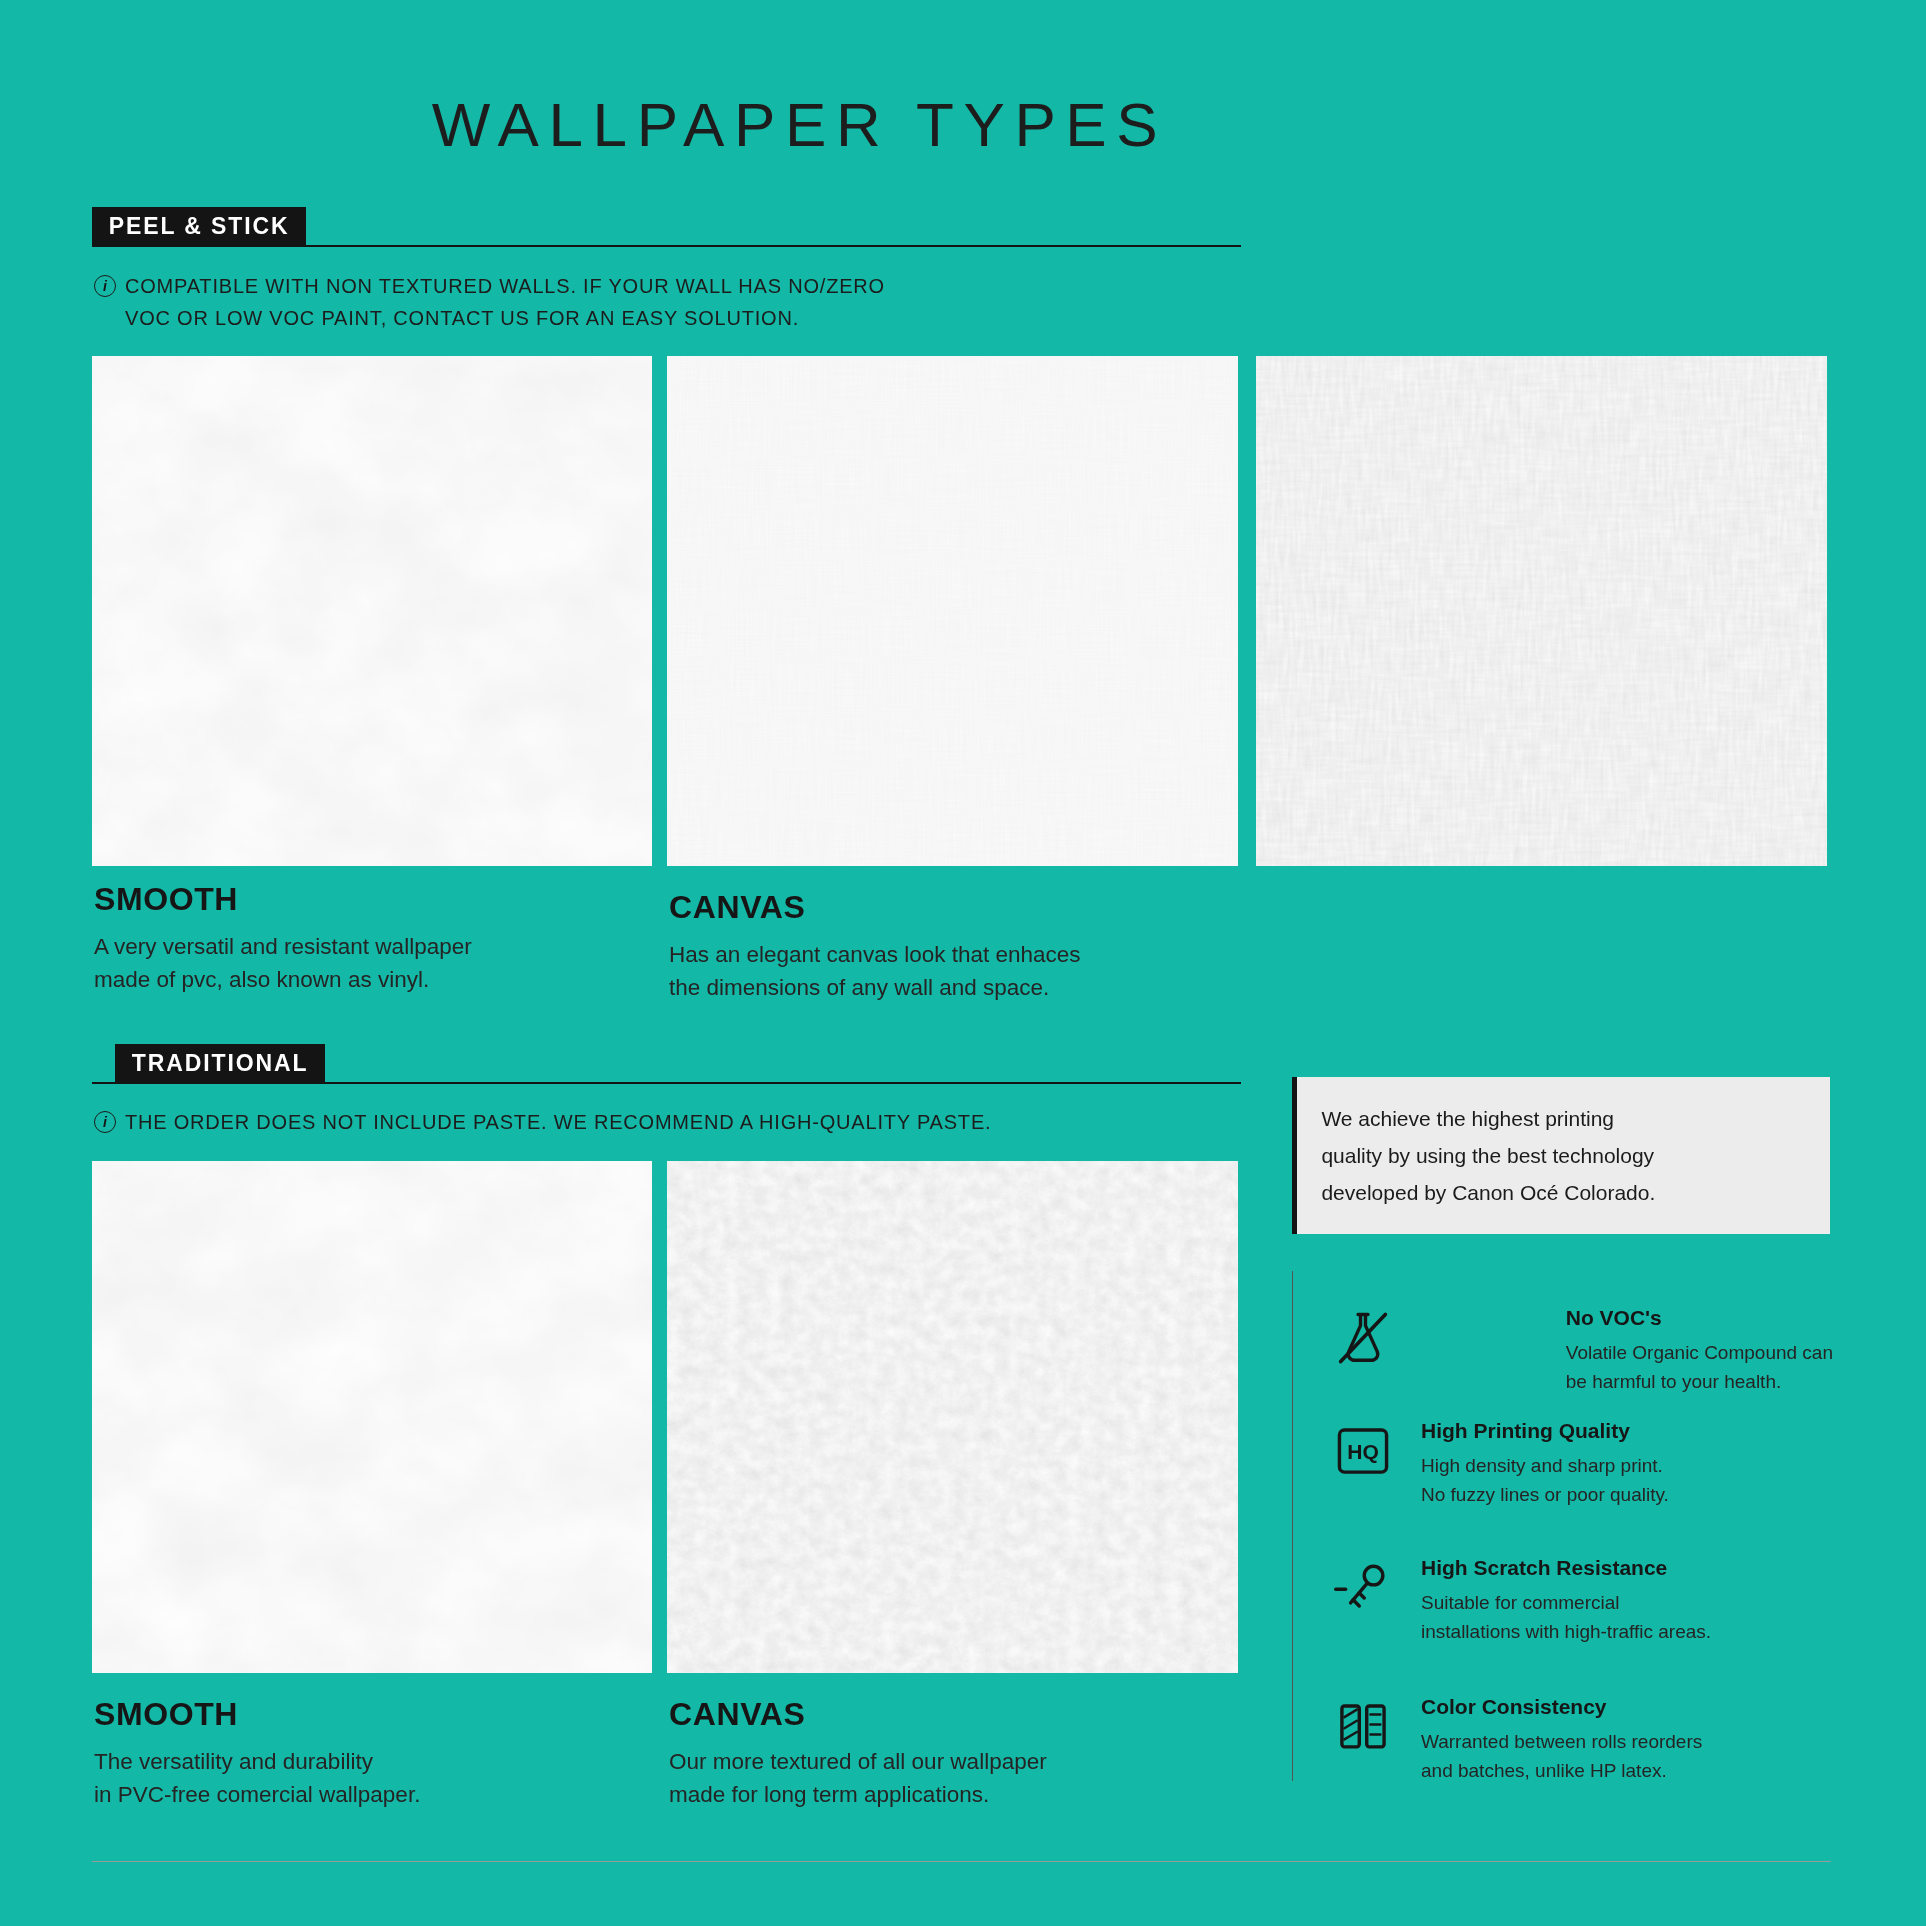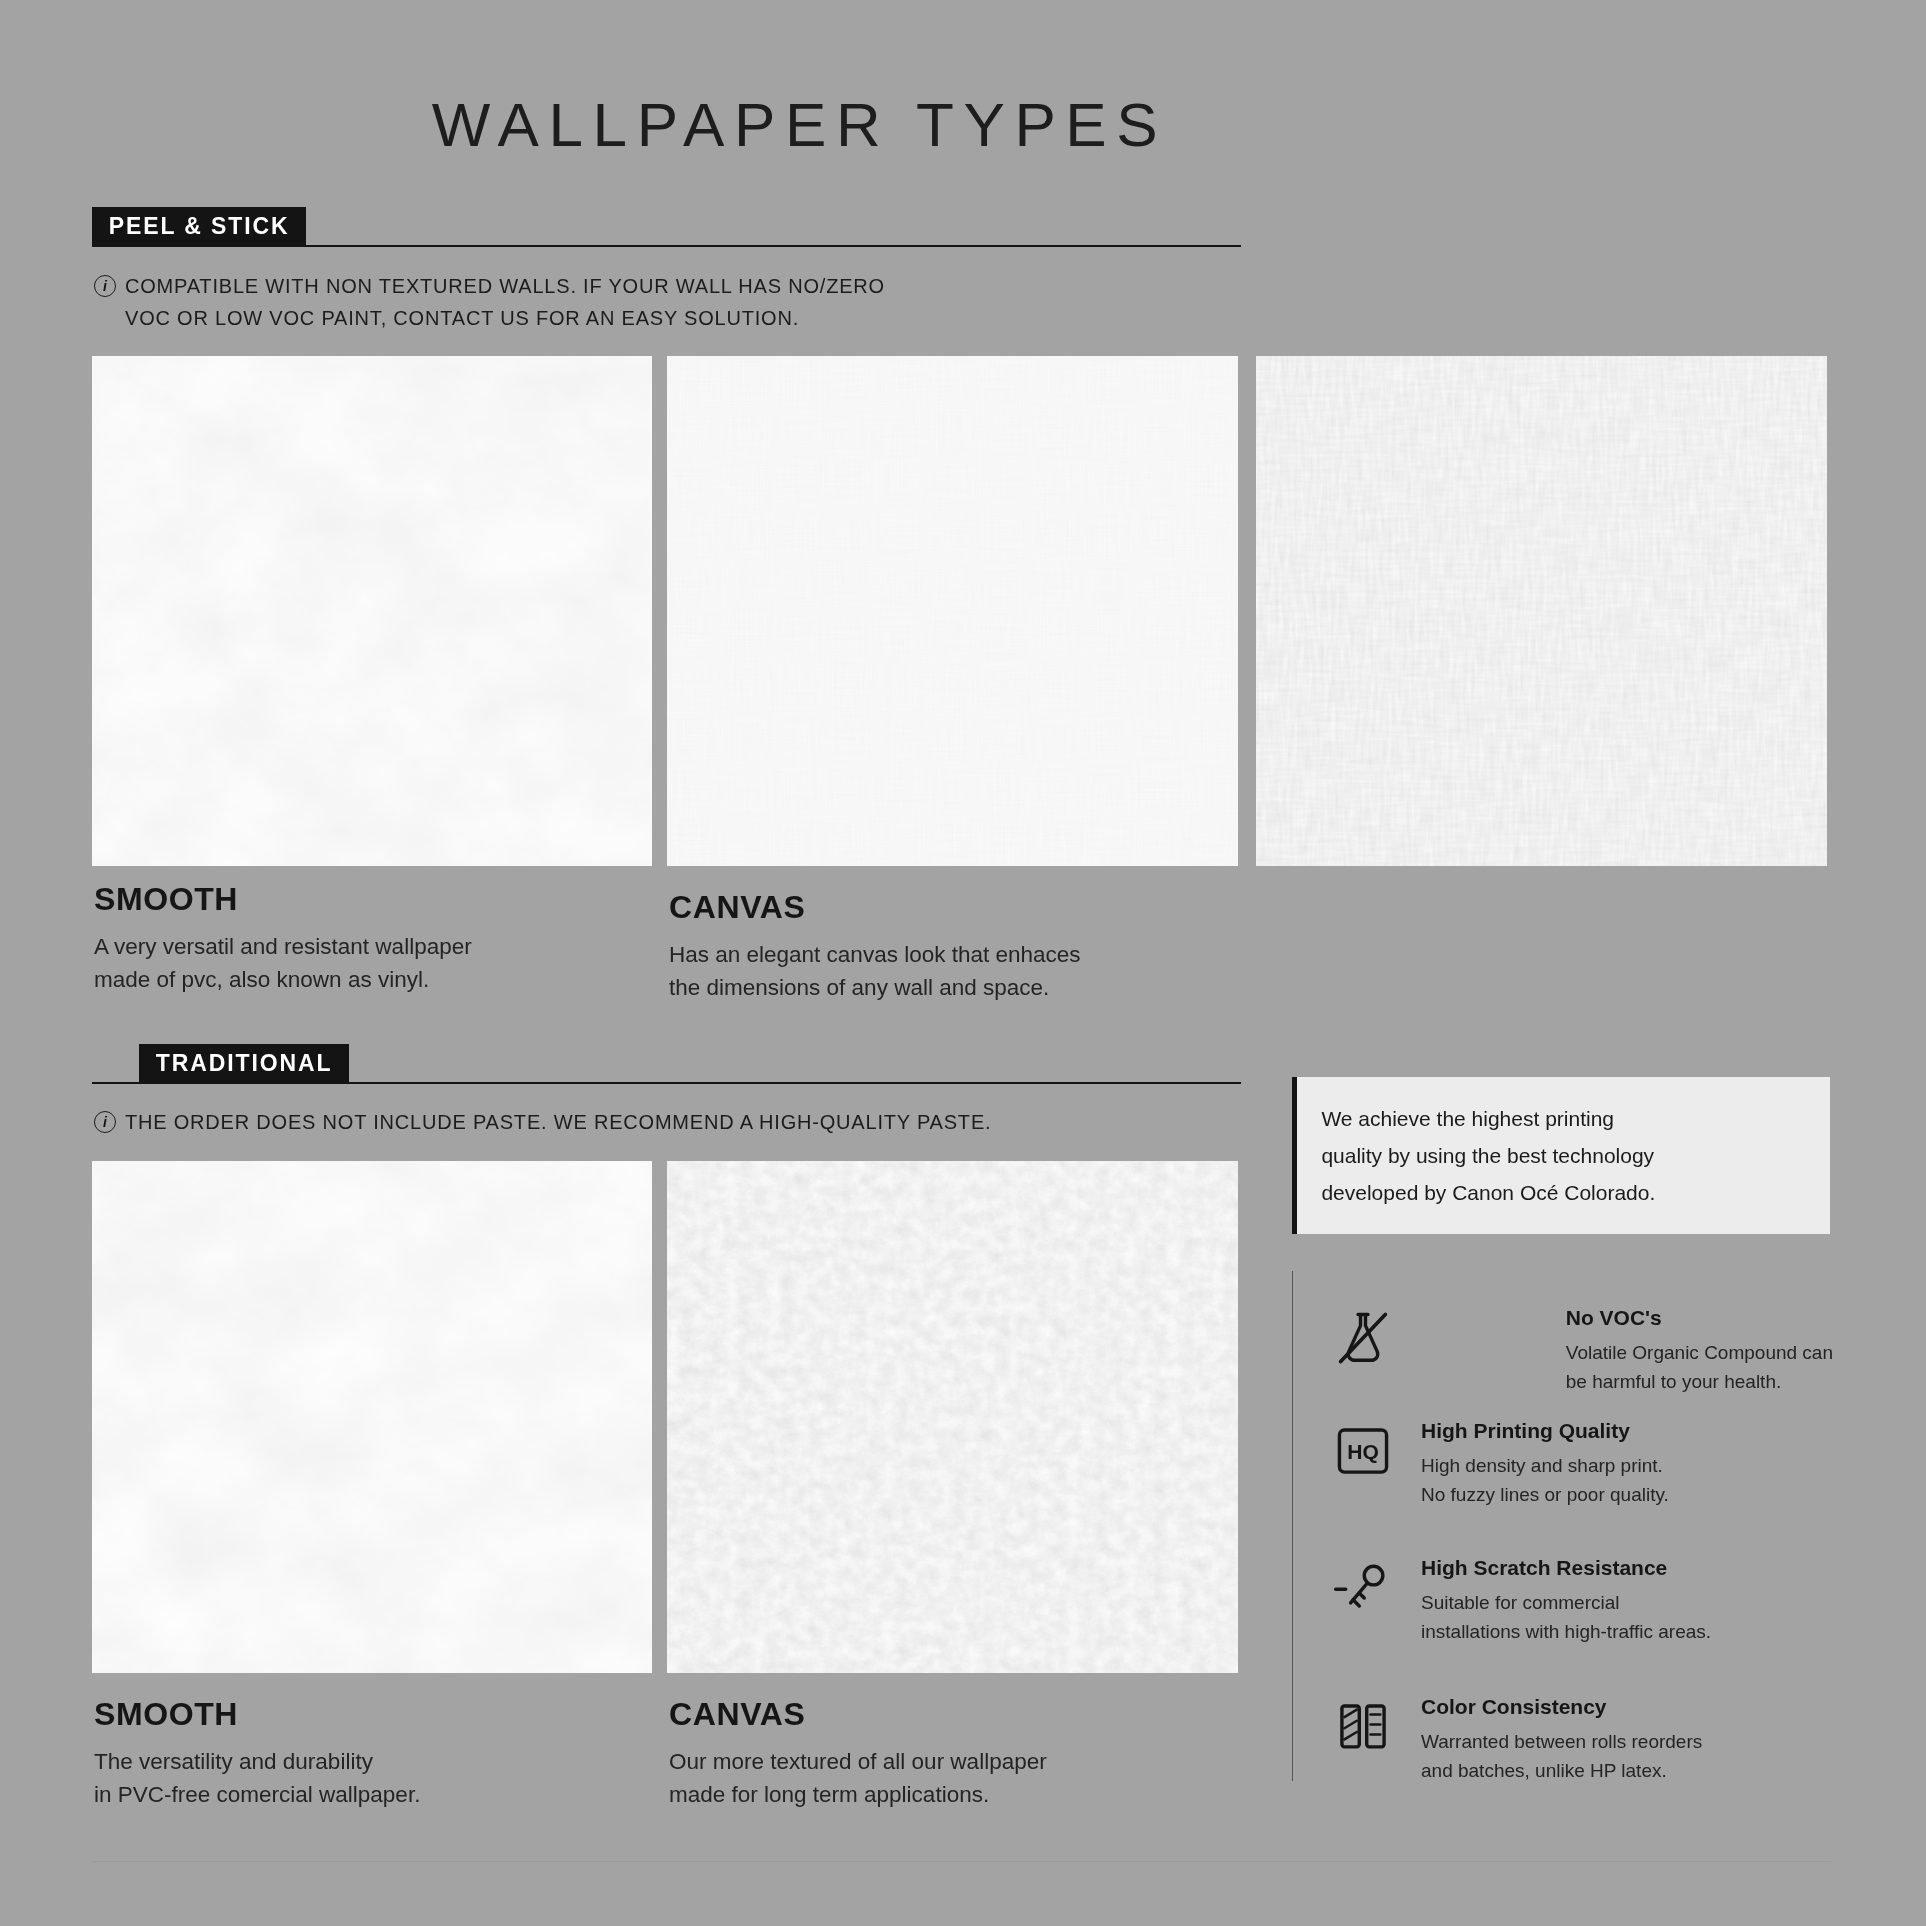--- a/index.html
+++ b/index.html
@@ -1,18 +1,18 @@
 <!DOCTYPE html>
 <html style="font-size:10.3px"><head>
 <meta charset="utf-8">
 <style>
   * { margin:0; padding:0; box-sizing:border-box; }
   html,body { background:#ffffff; }
   body { font-family:"Liberation Sans", sans-serif; color:#141414; }
-  .canvas { position:relative; width:1926px; height:1926px; background:#a3a3a3; overflow:hidden; }
+  .canvas { position:relative; width:1926px; height:1926px; background:#14b8a6; overflow:hidden; }
   .abs { position:absolute; }
 
   .page-title {
     top:89px; left:0; width:1599px; text-align:center;
     font-size:62px; font-weight:500; letter-spacing:9.6px; color:#1d1d1d;
   }
 
   .section-badge {
     background:#141414; color:#ffffff; font-weight:bold;
     font-size:23px; letter-spacing:1.9px; padding:7.7px 16.7px; line-height:1.0;
@@ -189,21 +189,21 @@
     <div class="swatch-name">SMOOTH</div>
     <div class="swatch-desc">A very versatil and resistant wallpaper
 made of pvc, also known as vinyl.</div>
   </div>
   <div class="cap" style="left:669px; top:889px;">
     <div class="swatch-name">CANVAS</div>
     <div class="swatch-desc">Has an elegant canvas look that enhaces
 the dimensions of any wall and space.</div>
   </div>
 
-  <div class="abs" style="left:108px; top:1044px;padding-left:31px;">
+  <div class="abs" style="left:84px; top:1044px;padding-left:31px;">
     <span class="section-badge">TRADITIONAL</span>
   </div>
   <div class="abs rule-h" style="left:92px; top:1082px; width:1149px;"></div>
 
   <div class="abs note" style="left:94px; top:1106px;">
     <span class="info-icon">i</span>
     <span class="note-text">THE ORDER DOES NOT INCLUDE PASTE. WE RECOMMEND A HIGH-QUALITY PASTE.</span>
   </div>
 
   <div class="swatch" style="left:92px; top:1161px; width:560px; height:512px;">

